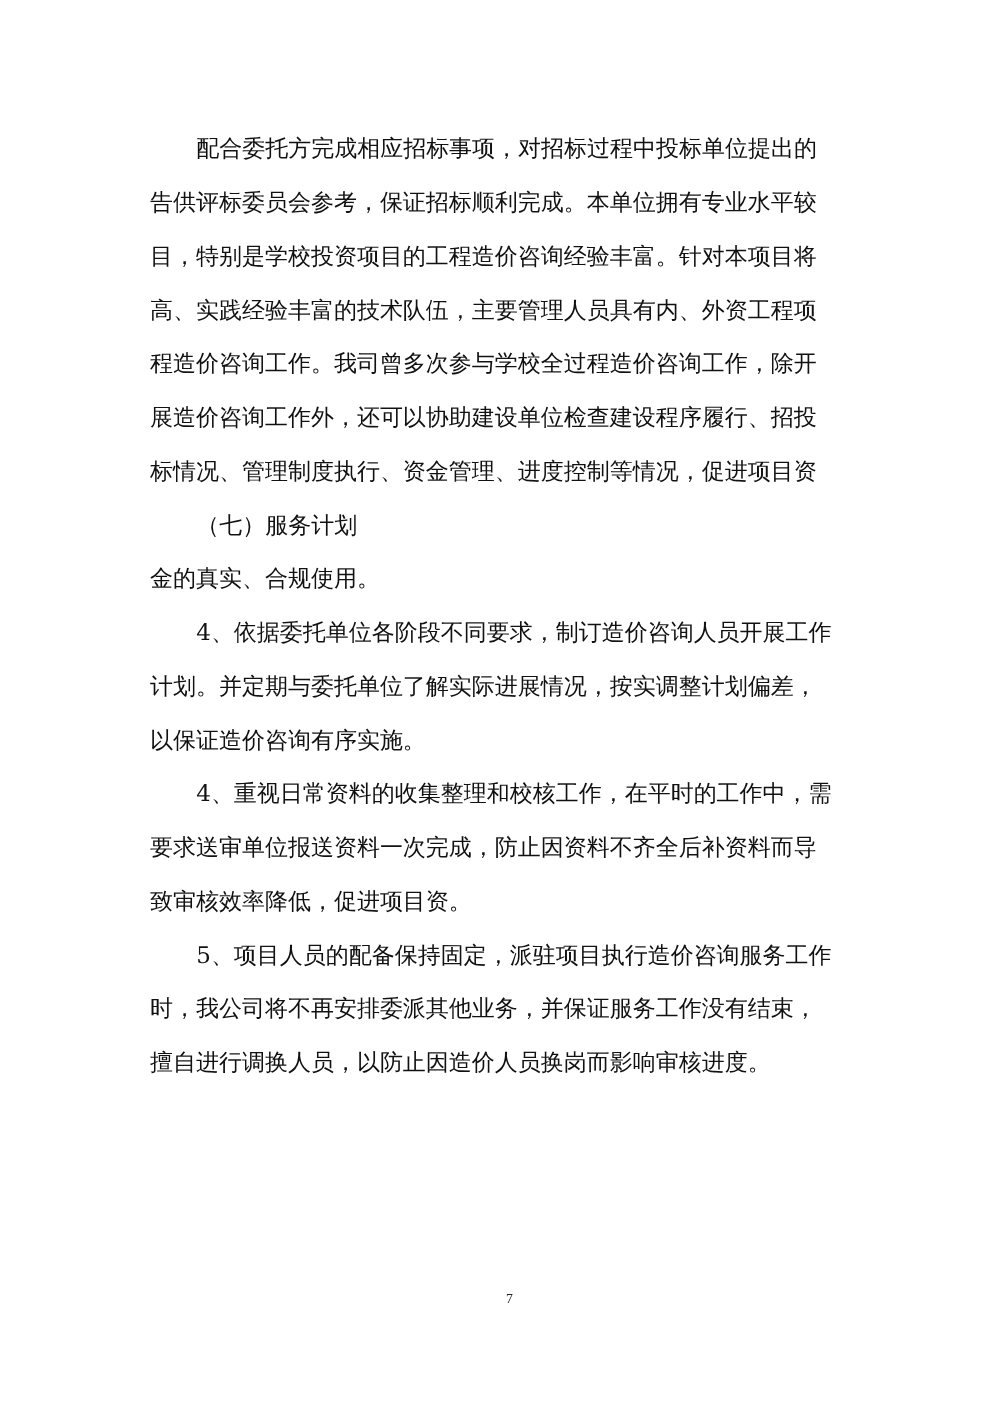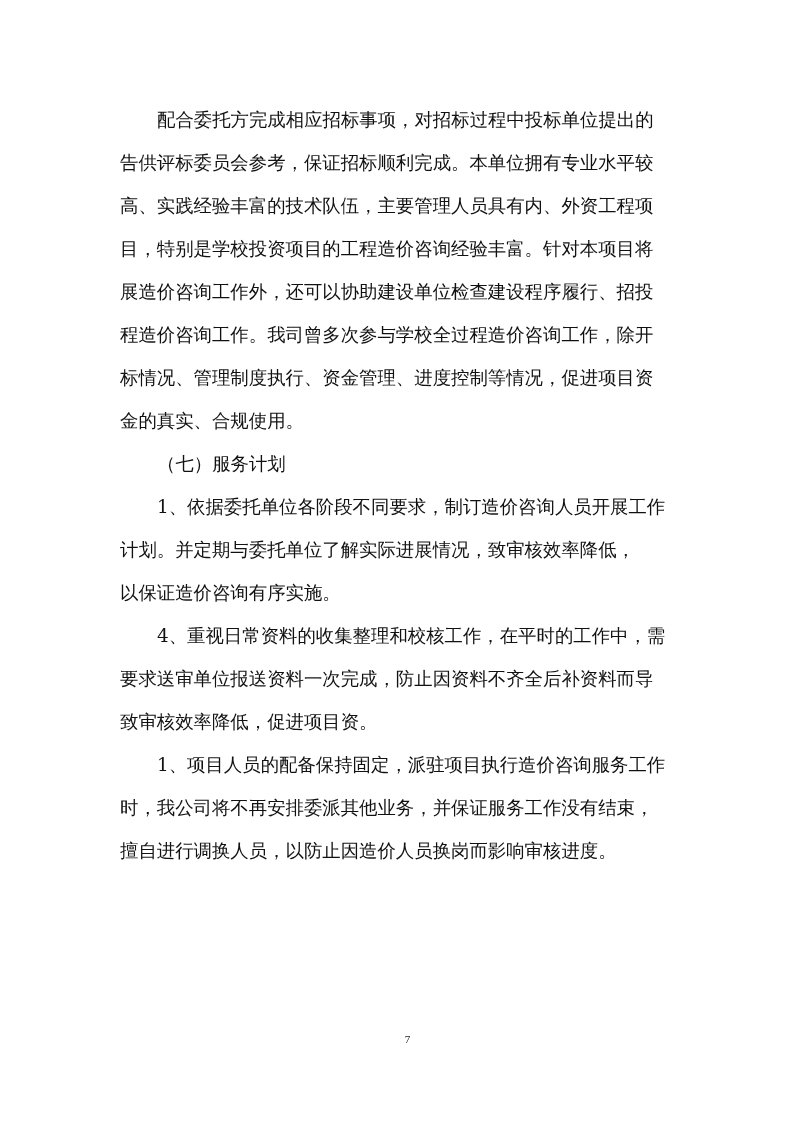--- a/index.html
+++ b/index.html
@@ -52,31 +52,31 @@
       box-sizing: border-box;
     }
   </style>
 </head>
 <body>
 
 <div class="page">
   <div class="body-text">
     <div class="line indent">配合委托方完成相应招标事项，对招标过程中投标单位提出的</div>
     <div class="line">告供评标委员会参考，保证招标顺利完成。本单位拥有专业水平较</div>
+    <div class="line">目，特别是学校投资项目的工程造价咨询经验丰富。针对本项目将</div>
     <div class="line">高、实践经验丰富的技术队伍，主要管理人员具有内、外资工程项</div>
-    <div class="line">目，特别是学校投资项目的工程造价咨询经验丰富。针对本项目将</div>
+    <div class="line">程造价咨询工作。我司曾多次参与学校全过程造价咨询工作，除开</div>
     <div class="line">展造价咨询工作外，还可以协助建设单位检查建设程序履行、招投</div>
-    <div class="line">程造价咨询工作。我司曾多次参与学校全过程造价咨询工作，除开</div>
     <div class="line">标情况、管理制度执行、资金管理、进度控制等情况，促进项目资</div>
+    <div class="line indent">（七）服务计划</div>
     <div class="line">金的真实、合规使用。</div>
-    <div class="line indent">（七）服务计划</div>
-    <div class="line indent">1、依据委托单位各阶段不同要求，制订造价咨询人员开展工作</div>
-    <div class="line">计划。并定期与委托单位了解实际进展情况，致审核效率降低，</div>
+    <div class="line indent">4、依据委托单位各阶段不同要求，制订造价咨询人员开展工作</div>
+    <div class="line">计划。并定期与委托单位了解实际进展情况，按实调整计划偏差，</div>
     <div class="line">以保证造价咨询有序实施。</div>
     <div class="line indent">4、重视日常资料的收集整理和校核工作，在平时的工作中，需</div>
     <div class="line">要求送审单位报送资料一次完成，防止因资料不齐全后补资料而导</div>
     <div class="line">致审核效率降低，促进项目资。</div>
-    <div class="line indent">1、项目人员的配备保持固定，派驻项目执行造价咨询服务工作</div>
+    <div class="line indent">5、项目人员的配备保持固定，派驻项目执行造价咨询服务工作</div>
     <div class="line">时，我公司将不再安排委派其他业务，并保证服务工作没有结束，</div>
     <div class="line">擅自进行调换人员，以防止因造价人员换岗而影响审核进度。</div>
   </div>
   <div class="page-number">7</div>
 </div>
 
 </body></html>

